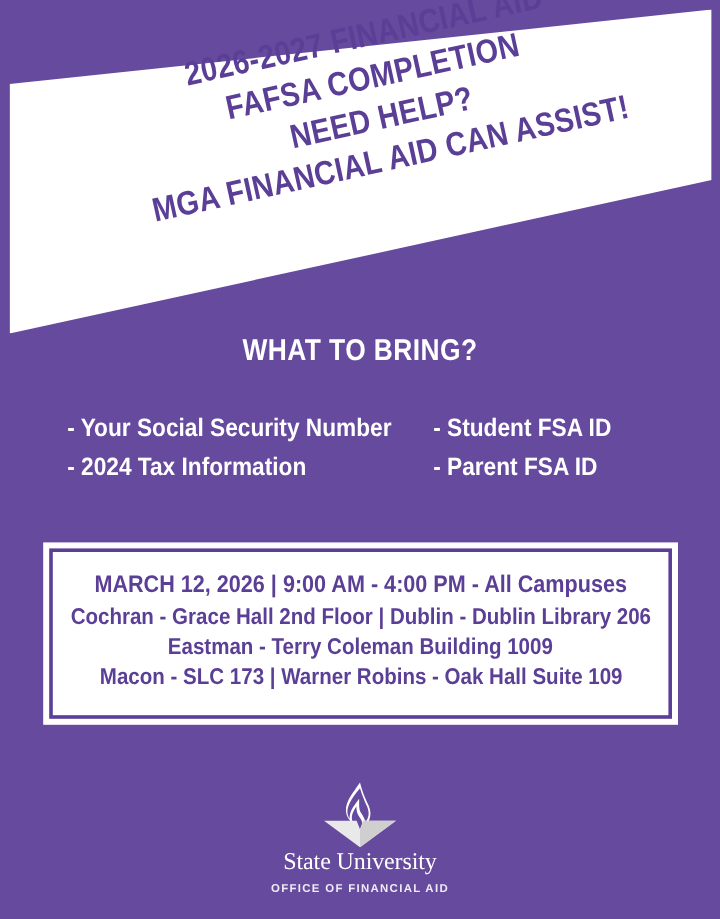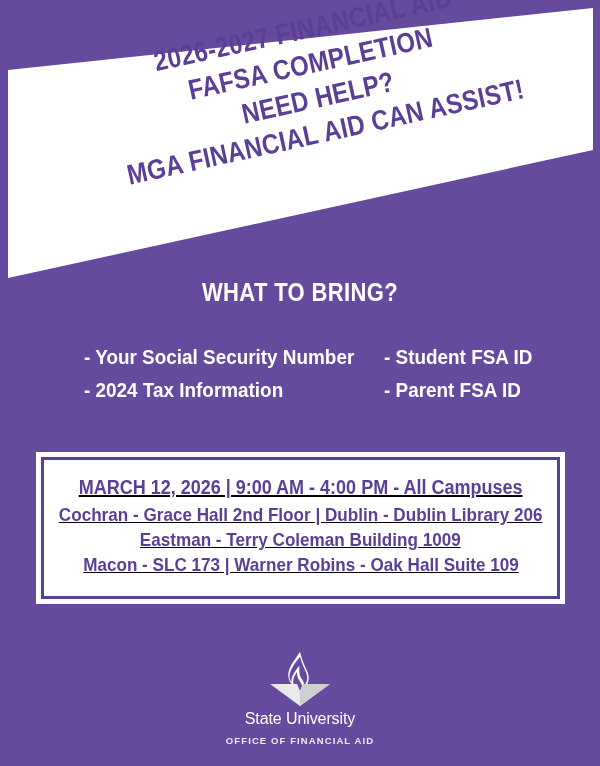--- a/index.html
+++ b/index.html
@@ -88,21 +88,21 @@
     left: 56px;
     top: 340px;
     width: 500px;
     display: flex;
     flex-direction: row;
   }
   #bring-list .col {
     display: flex;
     flex-direction: column;
   }
-  #bring-list .col-left { width: 305px; margin-left: 28px; }
+  #bring-list .col-left { width: 305px; }
   #bring-list .col-right { width: 195px; }
   #bring-list .bitem {
     color: #ffffff;
     font-family: "Liberation Sans Narrow", "Liberation Sans", sans-serif;
     font-weight: bold;
     font-size: 21px;
     line-height: 33px;
     white-space: nowrap;
     transform: scaleX(0.9);
     transform-origin: left center;
@@ -122,21 +122,20 @@
   #details-inner {
     width: 100%;
     height: 100%;
     box-sizing: border-box;
     border: 3px solid #5B3F96;
     display: flex;
     flex-direction: column;
     align-items: center;
     justify-content: center;
     padding: 4px 10px 8px 10px;
-    text-decoration: underline;
   }
   #details-inner .dline {
     color: #5B3F96;
     font-family: "Liberation Sans Narrow", "Liberation Sans", sans-serif;
     font-weight: bold;
     text-align: center;
     white-space: nowrap;
     line-height: 25px;
     transform: scaleX(0.9);
   }
@@ -158,23 +157,23 @@
     color: #ffffff;
     font-family: "Liberation Sans", sans-serif;
     font-weight: bold;
     font-size: 21px;
     line-height: 23px;
     letter-spacing: -0.3px;
     margin-top: 6px;
   }
   #logo-name-2 {
     color: #ffffff;
-    font-family: Liberation Sans, sans-serif;
+    font-family: Liberation Serif, serif;
     font-weight: normal;
-    font-size: 16px;
+    font-size: 20px;
     line-height: 21px;
     letter-spacing: -0.1px;
   }
   #logo-dept {
     color: #efeaf5;
     font-family: "Liberation Sans", sans-serif;
     font-weight: bold;
     font-size: 9.5px;
     letter-spacing: 1.1px;
     margin-top: 6px;

